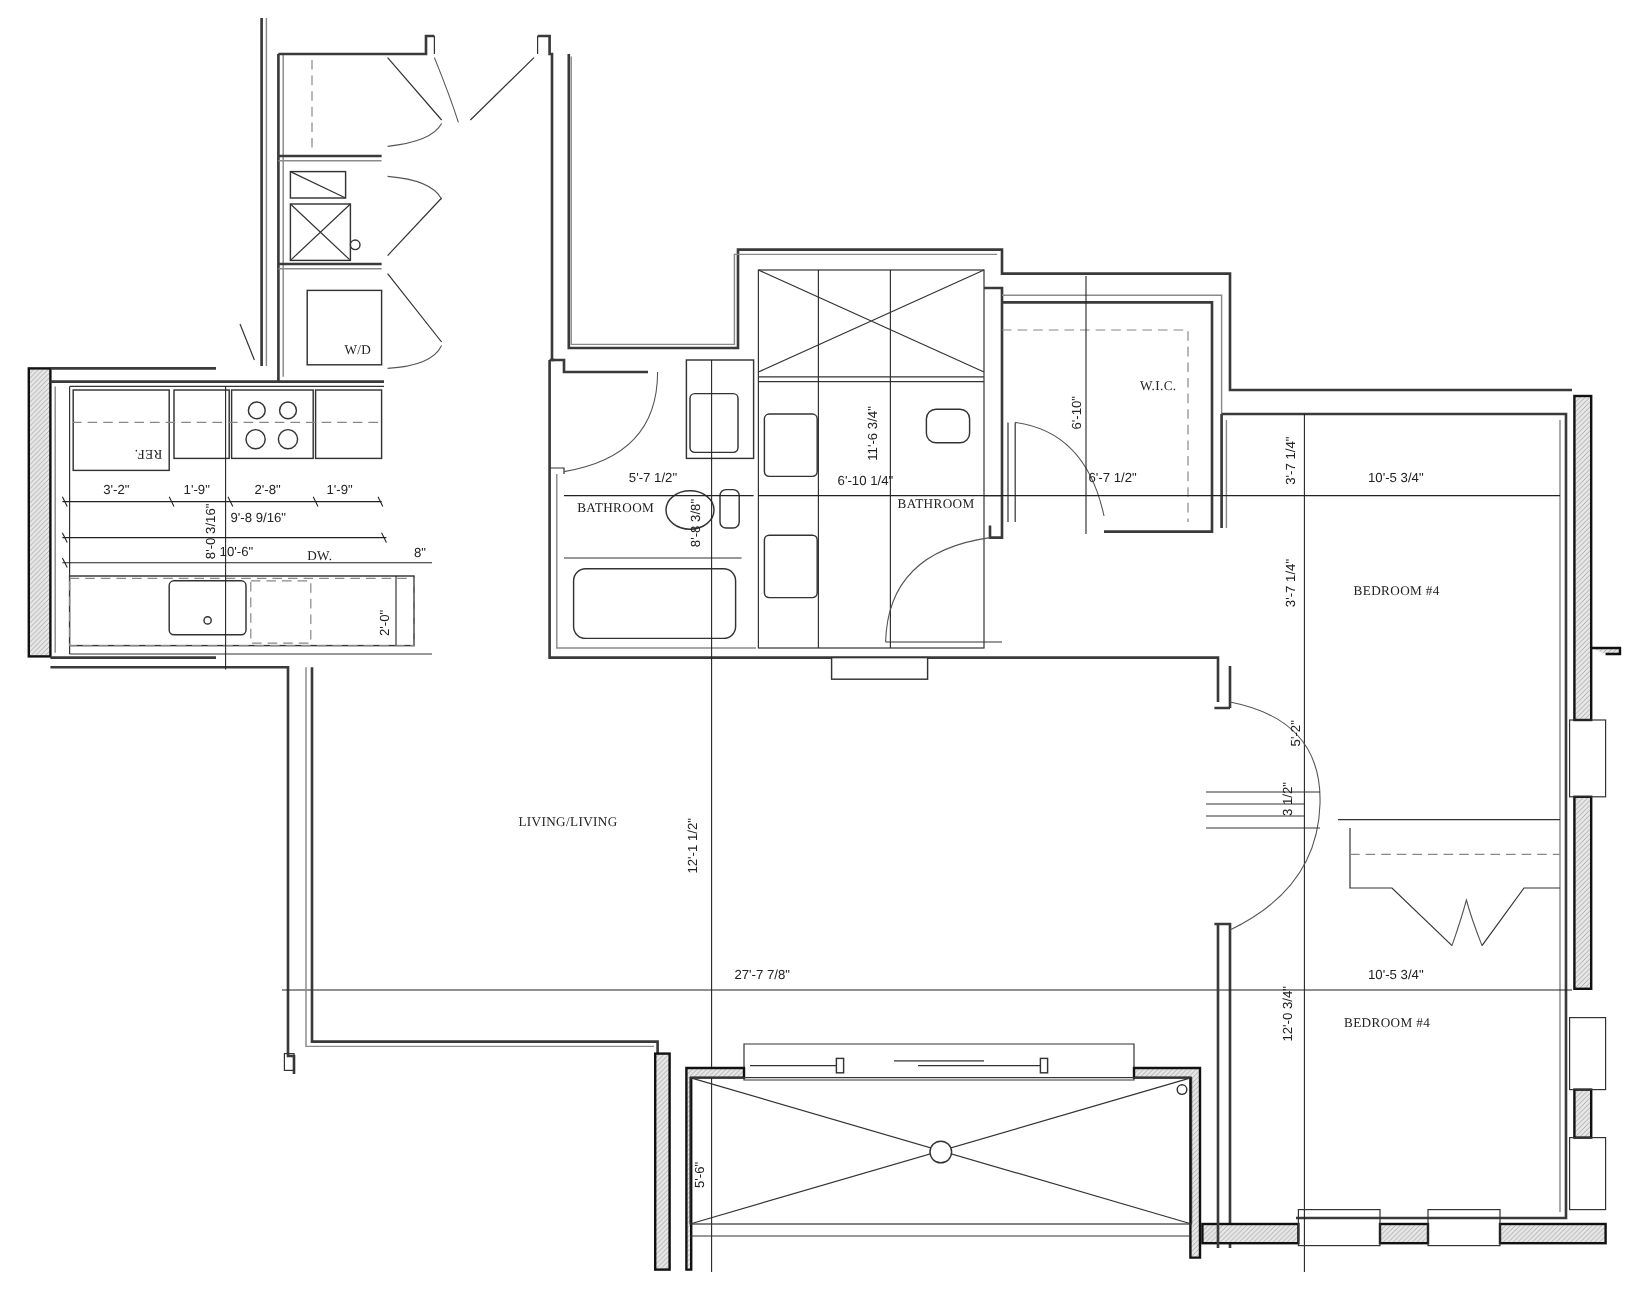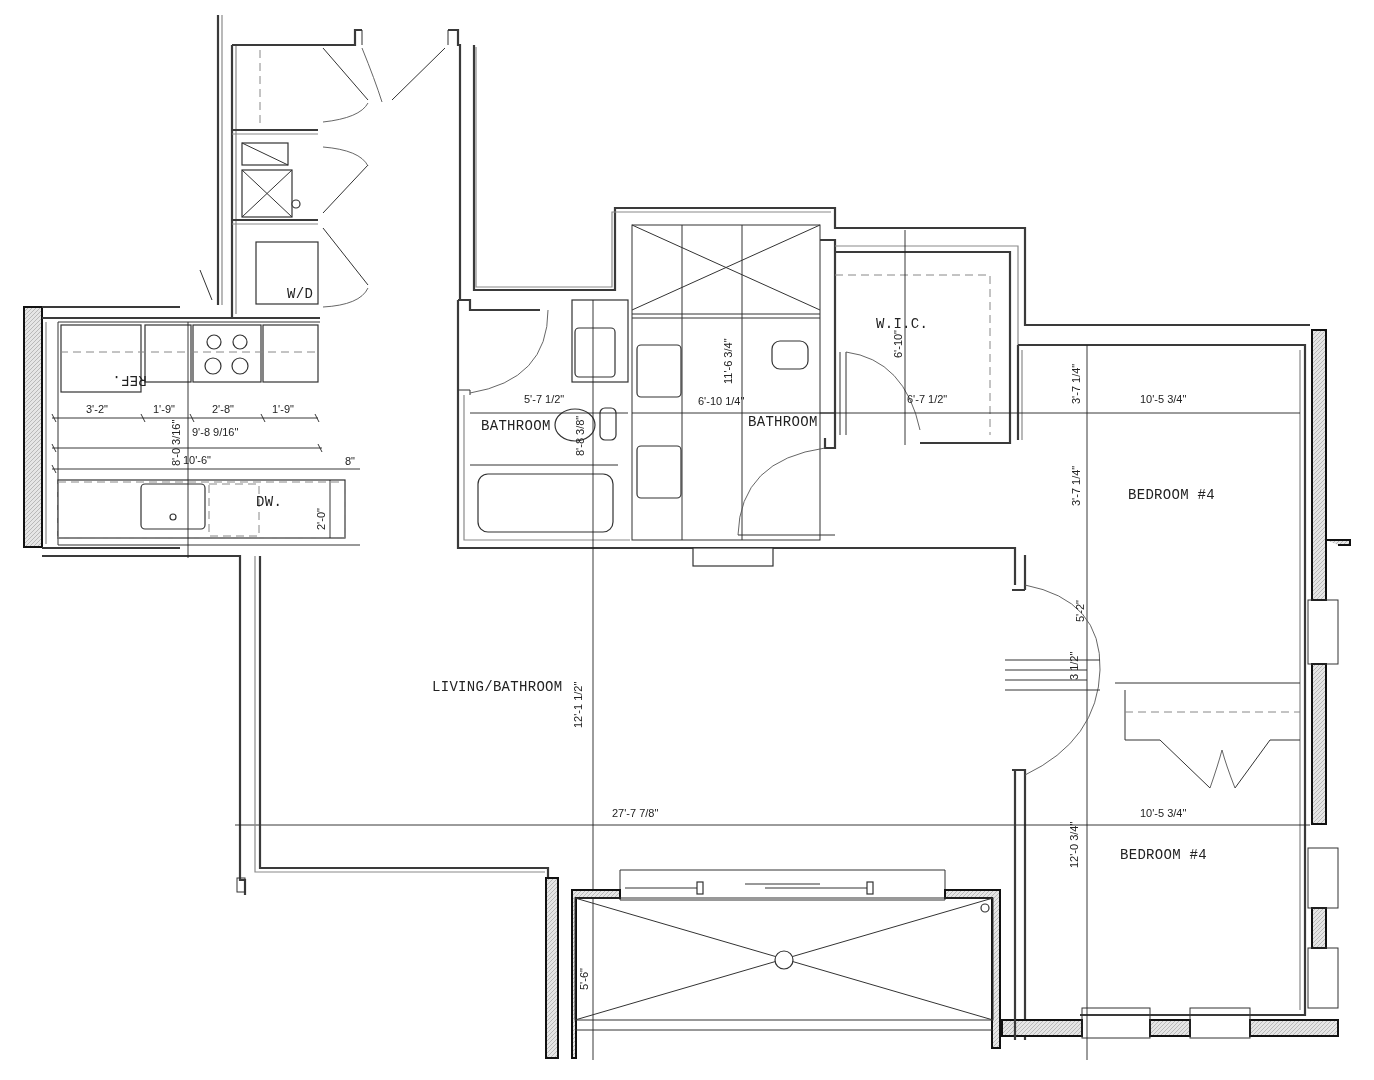--- a/index.html
+++ b/index.html
@@ -6,21 +6,21 @@
   body { width:1374px; height:1080px; position:relative; overflow:hidden; font-family:"Liberation Sans", sans-serif; }
   svg { position:absolute; left:0; top:0; }
   .wall { fill:none; stroke:#3a3a3a; stroke-width:2.2; }
   .wall2 { fill:none; stroke:#8a8a8a; stroke-width:1.2; }
   .thin { fill:none; stroke:#333; stroke-width:1; }
   .dash { fill:none; stroke:#888; stroke-width:1; stroke-dasharray:8 5; }
   .dim { fill:none; stroke:#222; stroke-width:0.9; }
   .fix { fill:#fff; stroke:#333; stroke-width:1.2; }
   .hatch { fill:url(#hatch); stroke:#111; stroke-width:2; }
   .arc { fill:none; stroke:#555; stroke-width:0.9; }
-  .room-label { position:absolute; font-family:Liberation Mono, monospace; font-size:14px; color:#222; letter-spacing:0.3px; white-space:nowrap; }
+  .room-label { position:absolute; font-family:Liberation Serif, serif; font-size:11px; color:#222; letter-spacing:0.3px; white-space:nowrap; }
   .dim-label { position:absolute; font-family:"Liberation Sans", sans-serif; font-size:11px; color:#222; white-space:nowrap; }
   .vert { transform:rotate(-90deg); transform-origin:left top; }
   .flip { transform:rotate(180deg); }
 </style>
 </head>
 <body>
 
 <svg width="1374" height="1080" viewBox="0 0 1374 1080">
   <defs>
     <pattern id="hatch" width="4" height="4" patternUnits="userSpaceOnUse">
@@ -154,29 +154,29 @@
     <rect class="hatch" x="546" y="878" width="12" height="180"></rect>
     <path class="hatch" d="M572 890 L620 890 L620 898 L576 898 L576 1058 L572 1058 Z"></path>
     <path class="hatch" d="M945 890 L1000 890 L1000 1048 L992 1048 L992 898 L945 898 Z"></path>
     <rect class="thin" x="575" y="898" width="418" height="122"></rect>
     <path class="thin" d="M575 898 L993 1020 M993 898 L575 1020 M575 1030 L993 1030"></path>
     <circle class="fix" cx="784" cy="960" r="9"></circle>
     <circle class="fix" cx="985" cy="908" r="4"></circle>
   </g>
 </svg>
 
-<div class="room-label" style="left:432px;top:679px;">LIVING/BATHROOM</div>
+<div class="room-label" style="left:432px;top:679px;">LIVING/LIVING</div>
 <div class="room-label" style="left:481px;top:418px;">BATHROOM</div>
 <div class="room-label" style="left:748px;top:414px;">BATHROOM</div>
-<div class="room-label" style="left:876px;top:316px;">W.I.C.</div>
+<div class="room-label" style="left:950px;top:316px;">W.I.C.</div>
 <div class="room-label" style="left:1128px;top:487px;">BEDROOM #4</div>
 <div class="room-label" style="left:1120px;top:847px;">BEDROOM #4</div>
 
 <div class="room-label flip" style="left:112px;top:372px;">REF.</div>
-<div class="room-label" style="left:212px;top:494px;padding-left:44px;">DW.</div>
+<div class="room-label" style="left:212px;top:458px;padding-left:44px;">DW.</div>
 <div class="room-label" style="left:287px;top:286px;">W/D</div>
 
 <div class="dim-label" style="left:86px;top:403px;">3'-2"</div>
 <div class="dim-label" style="left:153px;top:403px;">1'-9"</div>
 <div class="dim-label" style="left:212px;top:403px;">2'-8"</div>
 <div class="dim-label" style="left:272px;top:403px;">1'-9"</div>
 <div class="dim-label" style="left:192px;top:426px;">9'-8 9/16"</div>
 <div class="dim-label" style="left:183px;top:454px;">10'-6"</div>
 <div class="dim-label vert" style="left:170px;top:466px;">8'-0 3/16"</div>
 <div class="dim-label" style="left:345px;top:455px;">8"</div>

